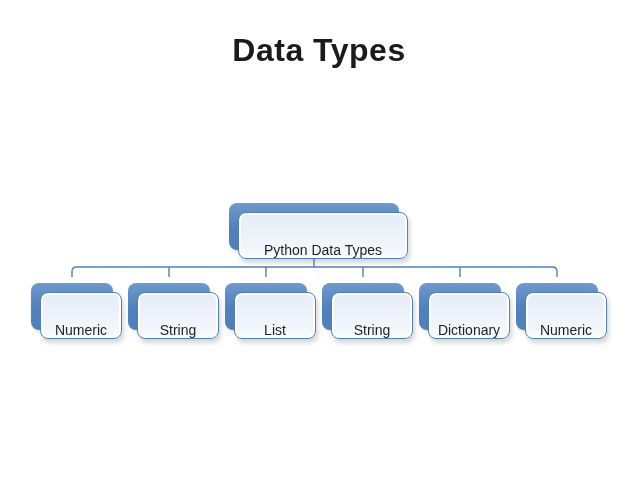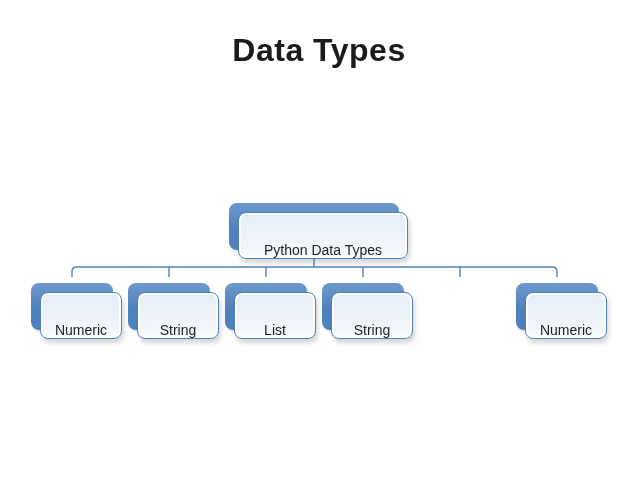--- a/index.html
+++ b/index.html
@@ -113,20 +113,26 @@
     </div>
   </div>
 
   <div class="node child c3">
     <div class="back"></div>
     <div class="front">
       <span>String</span>
     </div>
   </div>
 
+  <div class="node child c4">
+    <div class="back"></div>
+    <div class="front">
+      <span>Dictionary</span>
+    </div>
+  </div>
 
   <div class="node child c5">
     <div class="back"></div>
     <div class="front">
       <span>Numeric</span>
     </div>
   </div>
 
 </div>
 

